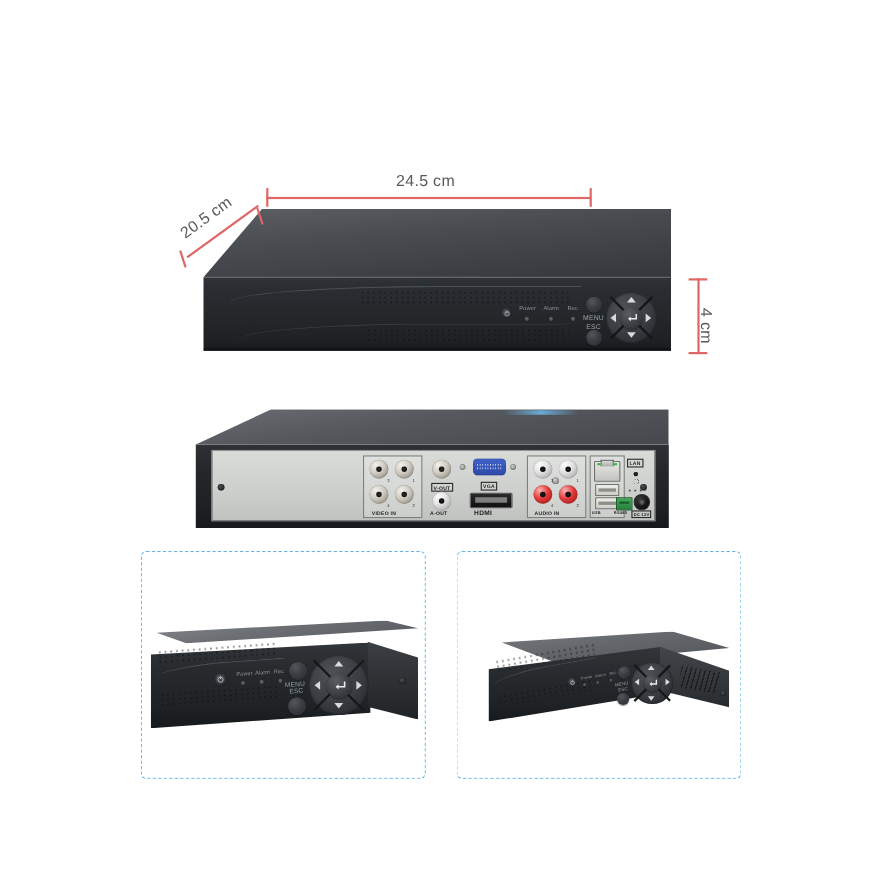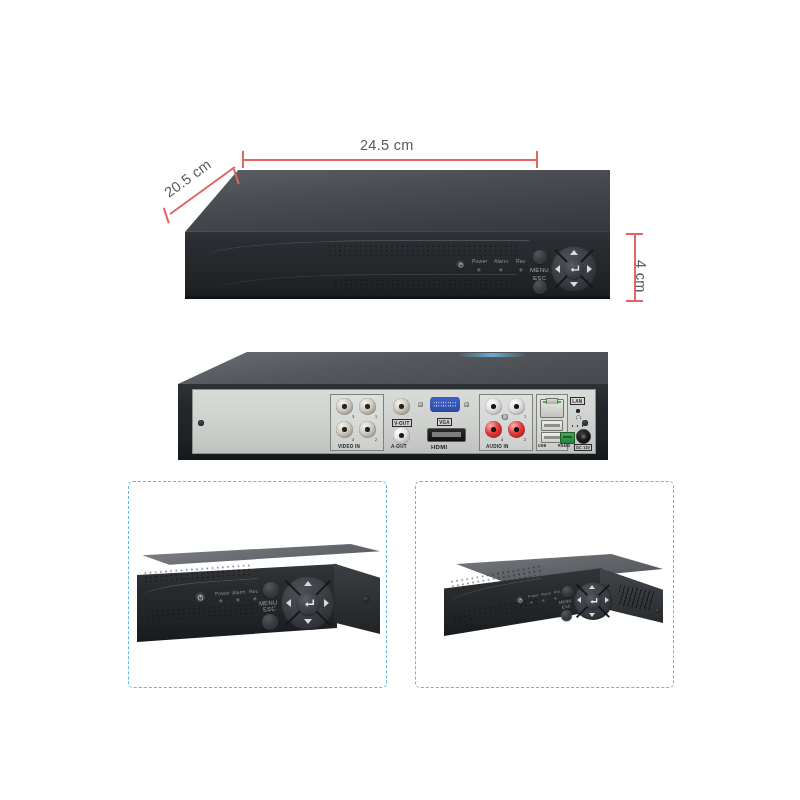--- a/index.html
+++ b/index.html
@@ -4,21 +4,21 @@
 <title>DVR Product Dimensions</title>
 <style>
   html,body{margin:0;padding:0;}
   body{
     width:800px;height:800px;
     background:#ffffff;
     font-family:"Liberation Sans", sans-serif;
     overflow:hidden;
     position:relative;
   }
-  .stage{position:absolute;inset:0;}
+  .stage{position:absolute;inset:0;margin-top:20px;}
 
   
   .dim-line-h{
     position:absolute;
     height:1.6px;
     background:#e06666;
   }
   .dim-tick-v{
     position:absolute;
     width:1.6px;

